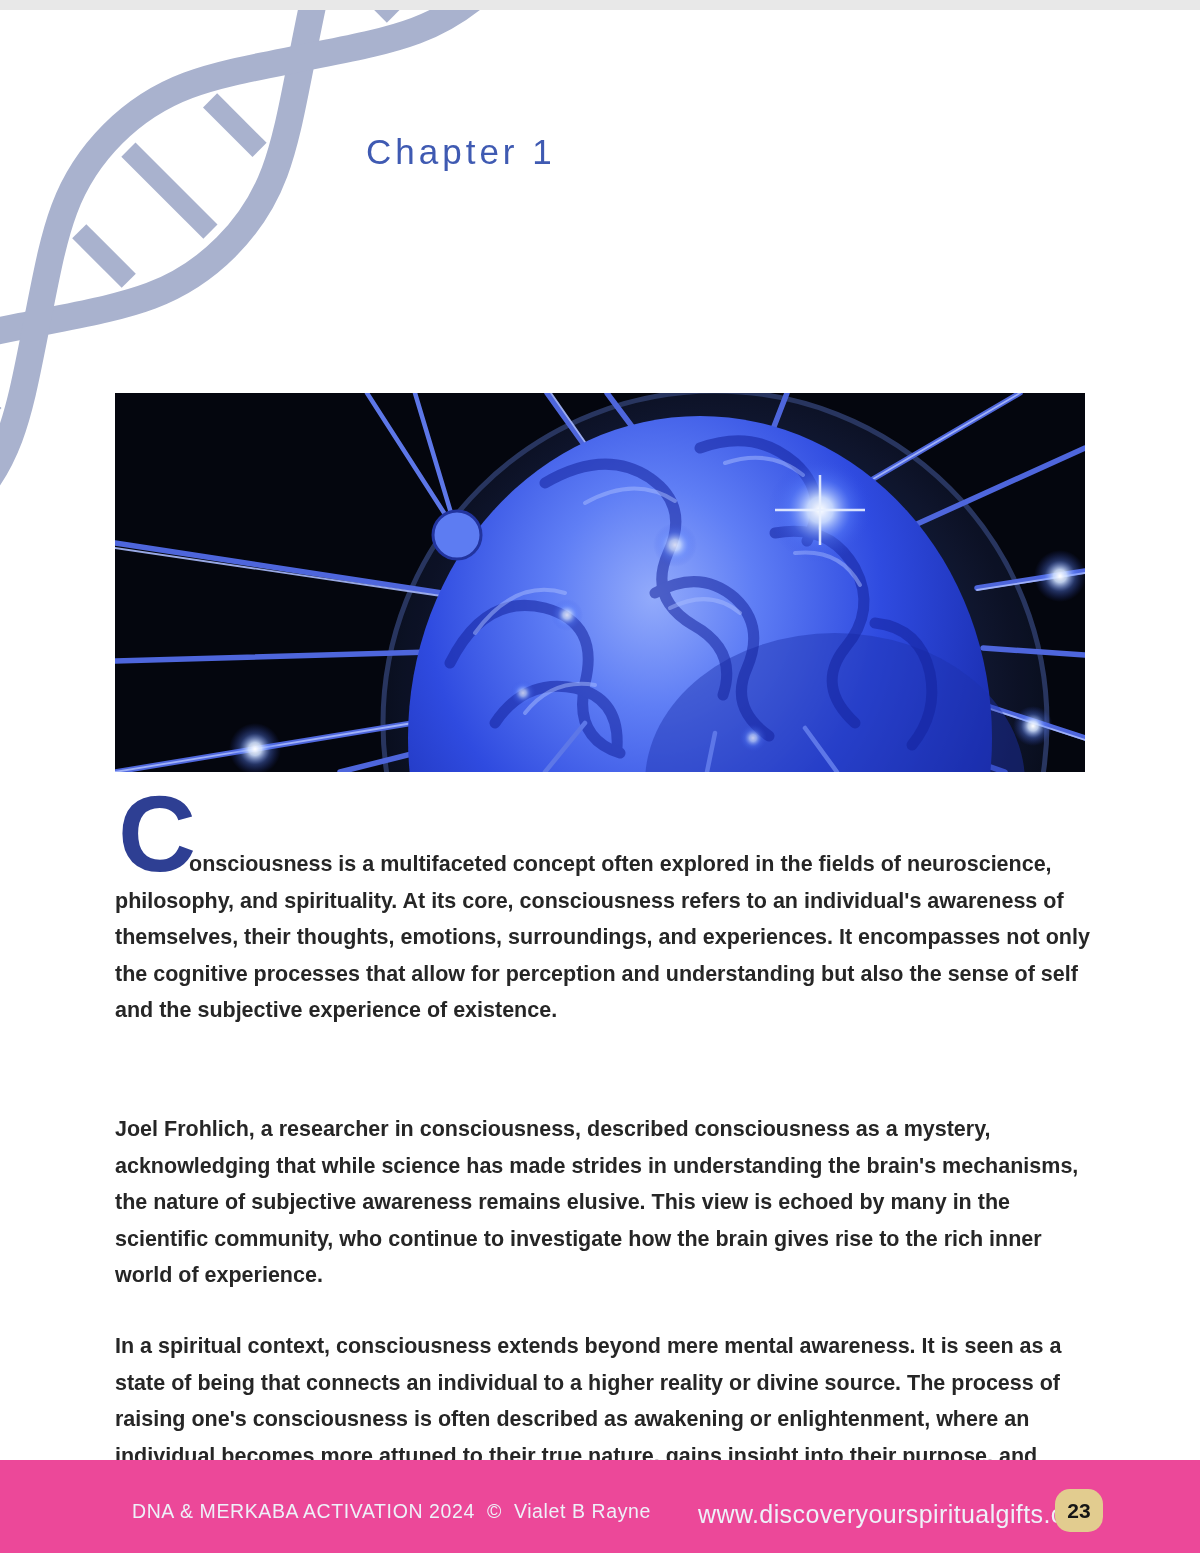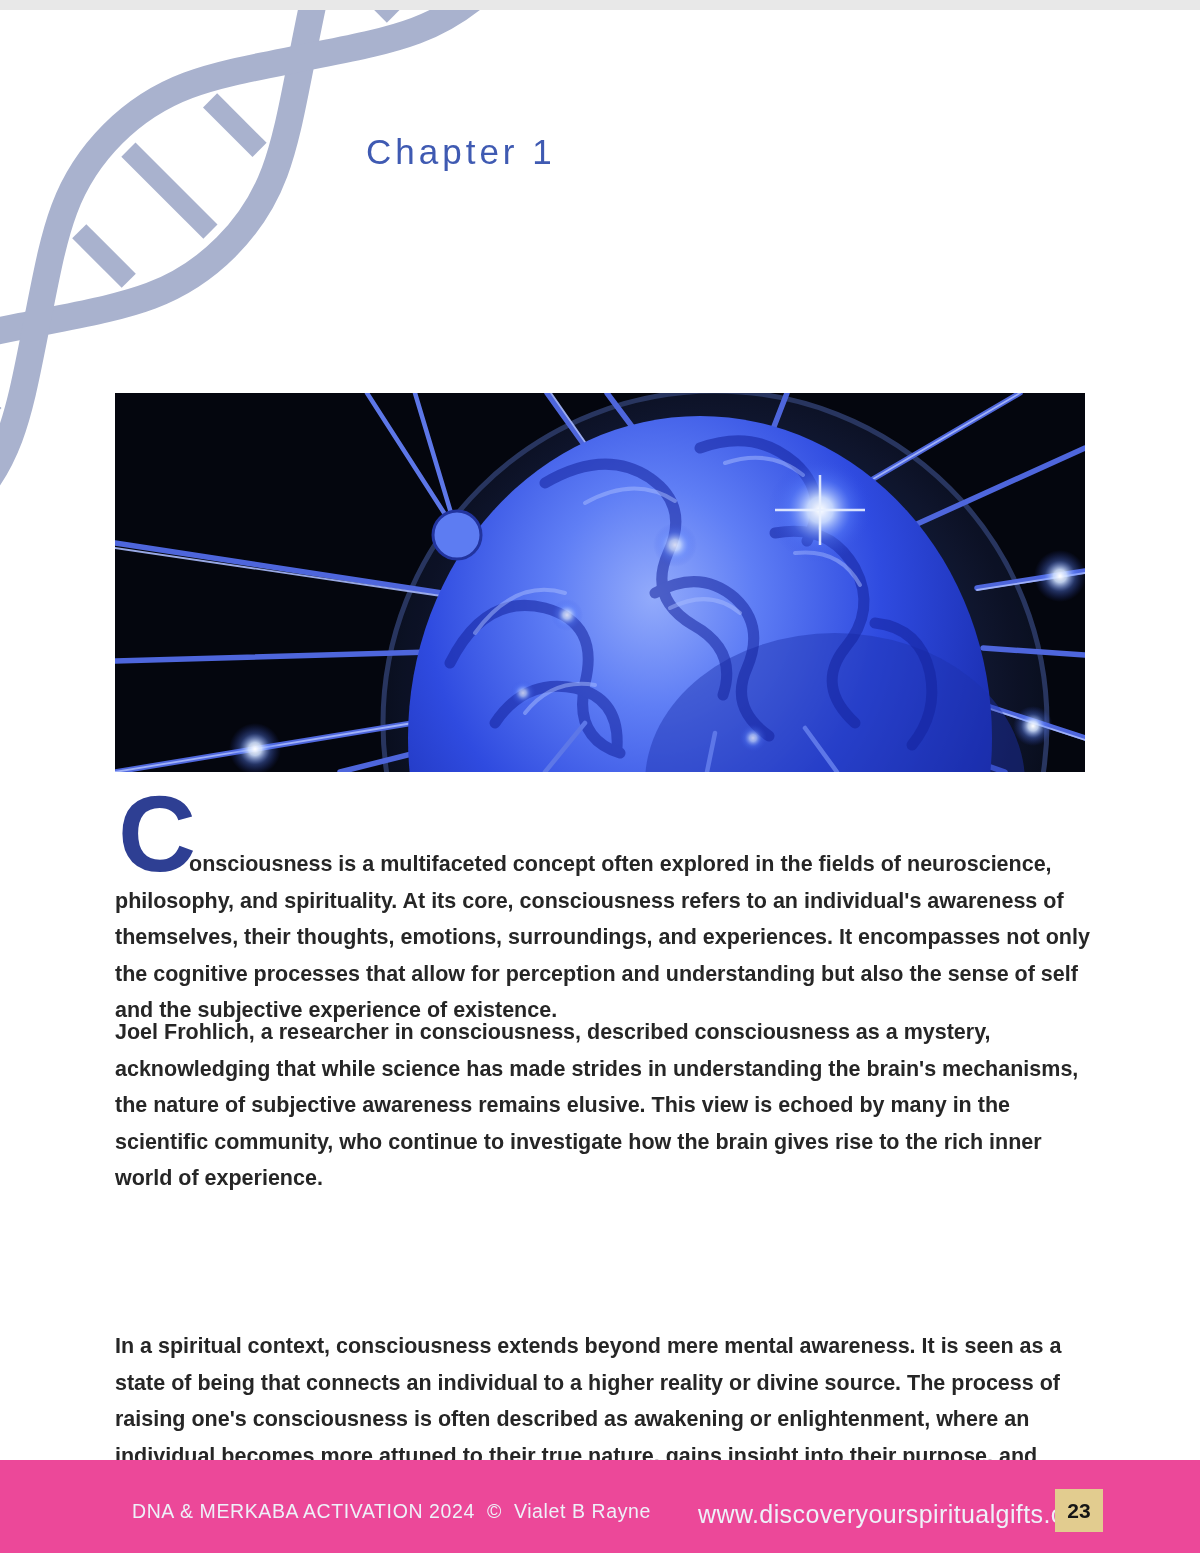--- a/index.html
+++ b/index.html
@@ -34,39 +34,39 @@
   .drop-cap{
     position:absolute;left:118px;top:770px;
     font-size:108px;line-height:1;font-weight:700;color:#2e3f93;
   }
   .body-par{
     position:absolute;left:115px;width:975px;margin:0;
     font-size:21.5px;font-weight:700;line-height:36.6px;
     color:#262626;text-align:left;
   }
   .p1{top:836px;text-indent:74px;}
-  .p2{top:1004px;}
+  .p2{top:1101px;}
   .p3{top:1318px;}
   
   .footer{
     position:absolute;left:0;top:1450px;width:1200px;height:103px;
     background:#ec4899;
   }
   .f-left{
     position:absolute;left:132px;top:40px;
     font-size:19.5px;letter-spacing:0.6px;color:#eef1f9;white-space:pre;
   }
   .f-url{
     position:absolute;left:698px;top:40px;
     font-size:25px;letter-spacing:0.4px;color:#eef1f9;
   }
   .f-page{
     position:absolute;left:1055px;top:29px;width:48px;height:43px;
     background:#e2cc8f;color:#151515;
-    font-size:21px;font-weight:700;text-align:center;line-height:43px;
+    font-size:21px;font-weight:700;text-align:center;line-height:43px;border-radius:15px;
   }
 </style>
 </head>
 <body>
 
 <div class="page">
 
   <svg class="dna-svg" viewBox="0 0 500 640" aria-hidden="true">
     <g transform="translate(302,48) rotate(45)" fill="none" stroke="#a9b2ce">
       <path stroke-width="27" d="M 0 -375 C -50 -300 -80 -260 -80 -187.5 C -80 -115 -50 -75 0 0 C 50 75 80 115 80 187.5 C 80 260 50 300 0 375 C -50 450 -80 490 -80 562.5 C -80 635 -50 675 0 750"></path>

